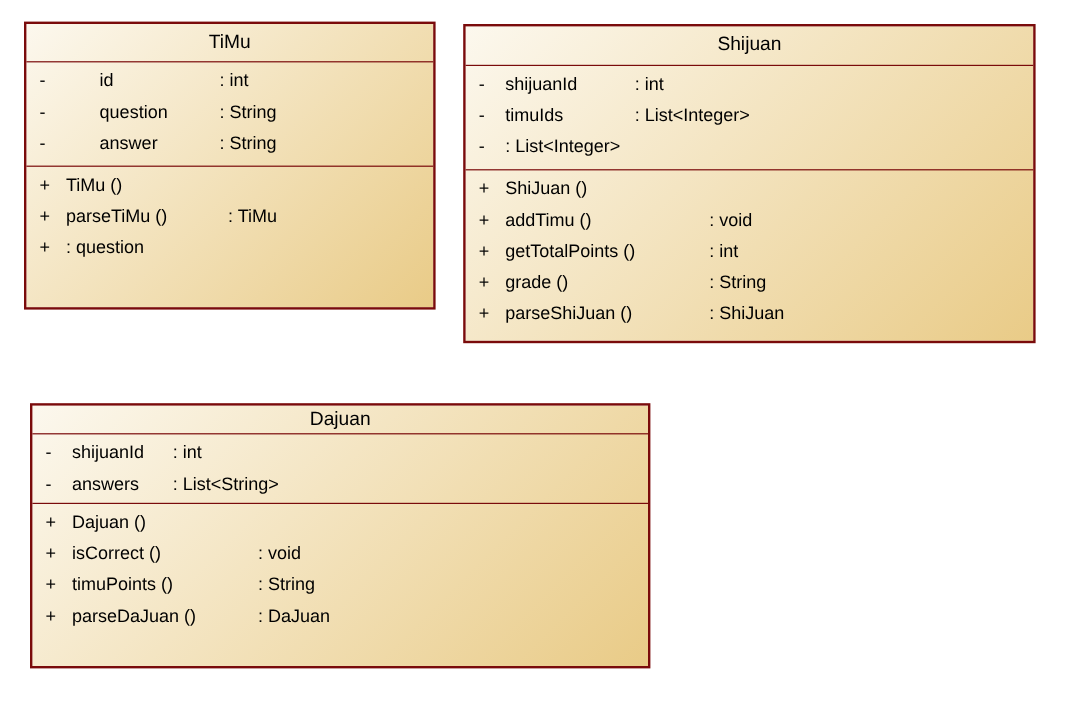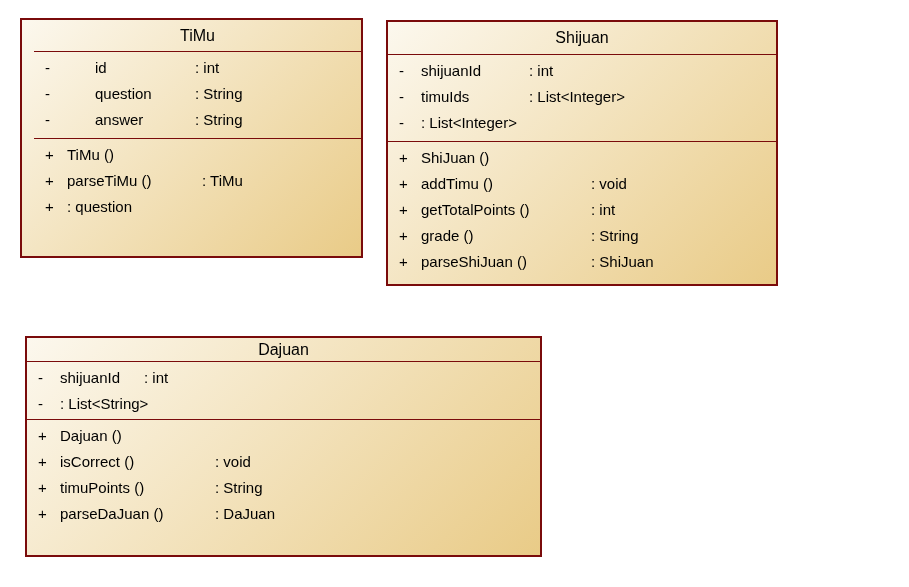--- a/index.html
+++ b/index.html
@@ -51,28 +51,28 @@
     height:26px;
     line-height:26px;
     padding-left:11px;
     white-space:nowrap;
   }
   .member-sign{flex:0 0 22px;}
   .member-name{flex:0 0 auto;}
   .member-type{flex:1 1 auto;}
 
   
-  .box-timu{left:20px;top:18px;width:343px;height:240px;padding-left:12px;}
+  .box-timu{left:20px;top:18px;width:343px;height:240px;}
   .box-timu .compartment-title{height:32px;}
   .box-timu .compartment-attrs{height:87px;}
   .box-timu .attr-name{flex-basis:100px;margin-left:28px;}
   .box-timu .method-name{flex-basis:135px;}
 
   
-  .box-shijuan{left:386px;top:20px;width:392px;height:266px;}
+  .box-shijuan{left:386px;top:20px;width:477px;height:266px;}
   .box-shijuan .compartment-title{height:33px;}
   .box-shijuan .compartment-attrs{height:87px;}
   .box-shijuan .attr-name{flex-basis:108px;}
   .box-shijuan .method-name{flex-basis:170px;}
 
   
   .box-dajuan{left:25px;top:336px;width:517px;height:221px;}
   .box-dajuan .compartment-title{height:24px;}
   .box-dajuan .compartment-attrs{height:58px;}
   .box-dajuan .attr-name{flex-basis:84px;}
@@ -176,20 +176,21 @@
       <span>Dajuan</span>
     </div>
     <div class="compartment-attrs">
       <div class="member-row">
         <span class="member-sign">-</span>
         <span class="member-name attr-name">shijuanId</span>
         <span class="member-type">: int</span>
       </div>
       <div class="member-row">
         <span class="member-sign">-</span>
+        <span class="member-name attr-name">answers</span>
         <span class="member-type">: List&lt;String&gt;</span>
       </div>
     </div>
     <div class="compartment-methods">
       <div class="member-row">
         <span class="member-sign">+</span>
         <span class="member-name method-name">Dajuan ()</span>
         <span class="member-type"></span>
       </div>
       <div class="member-row">

